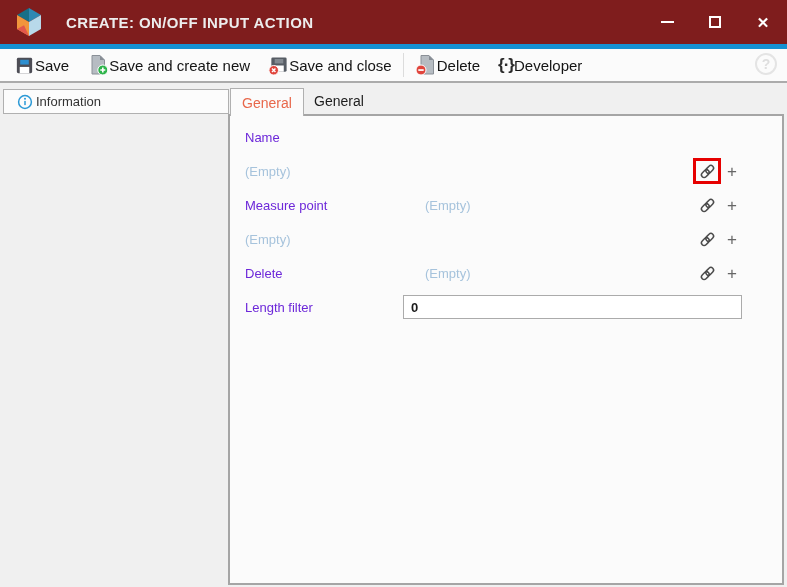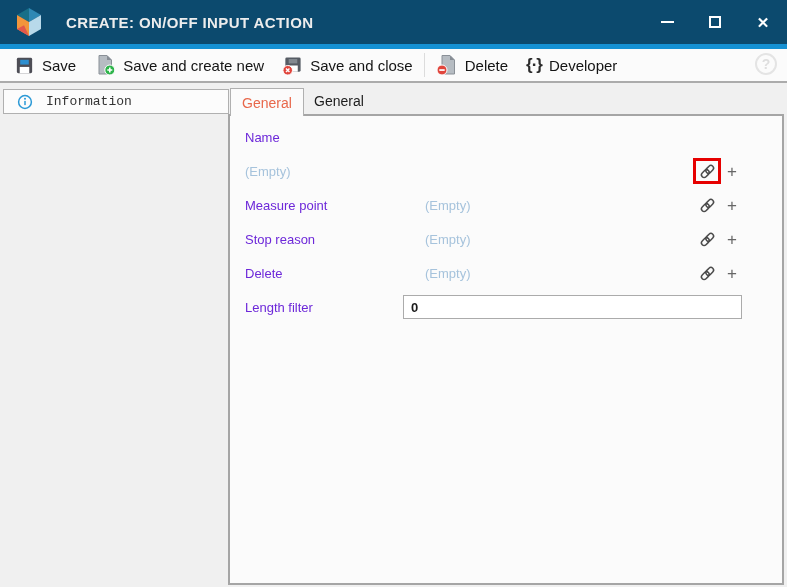--- a/index.html
+++ b/index.html
@@ -1,41 +1,41 @@
 <!DOCTYPE html>
 <html><head>
 <meta charset="utf-8">
 <style>
   * { margin:0; padding:0; box-sizing:border-box; }
   html,body { width:787px; height:587px; overflow:hidden; }
   body { font-family:"Liberation Sans", sans-serif; background:#f0f0f0; }
   #app { position:relative; width:787px; height:587px; background:#f0f0f0; }
 
   
-  .titlebar { position:absolute; left:0; top:0; width:787px; height:44px; background:#0c4a6e; display:flex; align-items:center; }
+  .titlebar { position:absolute; left:0; top:0; width:787px; height:44px; background:#7f1d1d; display:flex; align-items:center; }
   .logo { margin-left:14px; width:30px; height:28px; flex:0 0 auto; }
   .title { margin-left:22px; color:#ededed; font-size:15px; font-weight:700; letter-spacing:0.4px; }
   .win-controls { position:absolute; right:0; top:0; height:44px; display:flex; }
   .win-btn { width:48px; height:44px; display:flex; align-items:center; justify-content:center; color:#fff; }
   .min-glyph { width:13px; height:2px; background:#fff; }
   .max-glyph { width:12px; height:12px; border:2px solid #fff; }
   .close-glyph { font-size:15px; font-weight:700; line-height:1; }
 
   .accent { position:absolute; left:0; top:44px; width:787px; height:5px; background:#1591d3; }
 
   
   .toolbar { position:absolute; left:0; top:49px; width:787px; height:34px; background:#fbfbfb; border-bottom:2px solid #ababab; display:flex; align-items:center; padding-left:5px; }
-  .tb-btn { display:flex; align-items:center; gap:7px; padding:0 9px; height:30px; font-size:15px; color:#141414; cursor:default; }
+  .tb-btn { display:flex; align-items:center; padding:0 9px; height:30px; font-size:15px; color:#141414; cursor:default; }
   .tb-btn svg { display:block; }
   .tb-sep { width:1px; height:24px; background:#dcdcdc; margin:0 2px; }
   .dev-glyph { font-size:17px; font-weight:700; color:#2b2b2b; letter-spacing:-1px; }
   .help-btn { position:absolute; right:10px; top:4px; width:22px; height:22px; border:2px solid #e4e4e4; border-radius:50%; color:#dedede; font-size:14px; font-weight:700; display:flex; align-items:center; justify-content:center; }
 
   
-  .info-box { position:absolute; left:3px; top:89px; width:226px; height:25px; background:#fcfcfc; border:1px solid #b0b0b0; display:flex; align-items:center; padding-left:13px; gap:13px;font-family:Liberation Mono, monospace; }
+  .info-box { position:absolute; left:3px; top:89px; width:226px; height:25px; background:#fcfcfc; border:1px solid #b0b0b0; display:flex; align-items:center; padding-left:13px; gap:3px; }
   .info-box span.lbl { font-size:13px; color:#333; }
 
   
   .tab { position:absolute; top:88px; display:flex; align-items:center; font-size:14px; padding:1px 11px; }
   .tab-general { left:230px; height:28px; background:#fbfbfb; border:1px solid #b0b0b0; border-bottom:none; color:#e8674a; z-index:3; }
   .tab-comments { left:303px; height:26px; color:#1c1c1c; }
 
   
   .panel { position:absolute; left:228px; top:114px; width:556px; height:471px; background:#fbfbfb; border:2px solid #a5a5a5; padding-top:4px; z-index:2; }
   .row { display:flex; align-items:center; height:34px; padding-left:15px; padding-right:40px; }
@@ -179,21 +179,20 @@
             </g>
           </svg>
         </div>
         <div class="icon-wrap">
           <span class="plus-glyph">+</span>
         </div>
       </div>
     </div>
 
     <div class="row">
-      <div class="row-label">Stop reason</div>
       <div class="row-value">(Empty)</div>
       <div class="row-icons">
         <div class="icon-wrap">
           <svg width="17" height="17" viewBox="0 0 16 16">
             <g transform="rotate(-45 8 8)" fill="none" stroke="#4a4a4a" stroke-width="1.4">
               <rect x="1" y="5.5" width="8.2" height="5" rx="2.5"></rect>
               <rect x="6.8" y="5.5" width="8.2" height="5" rx="2.5"></rect>
             </g>
           </svg>
         </div>

